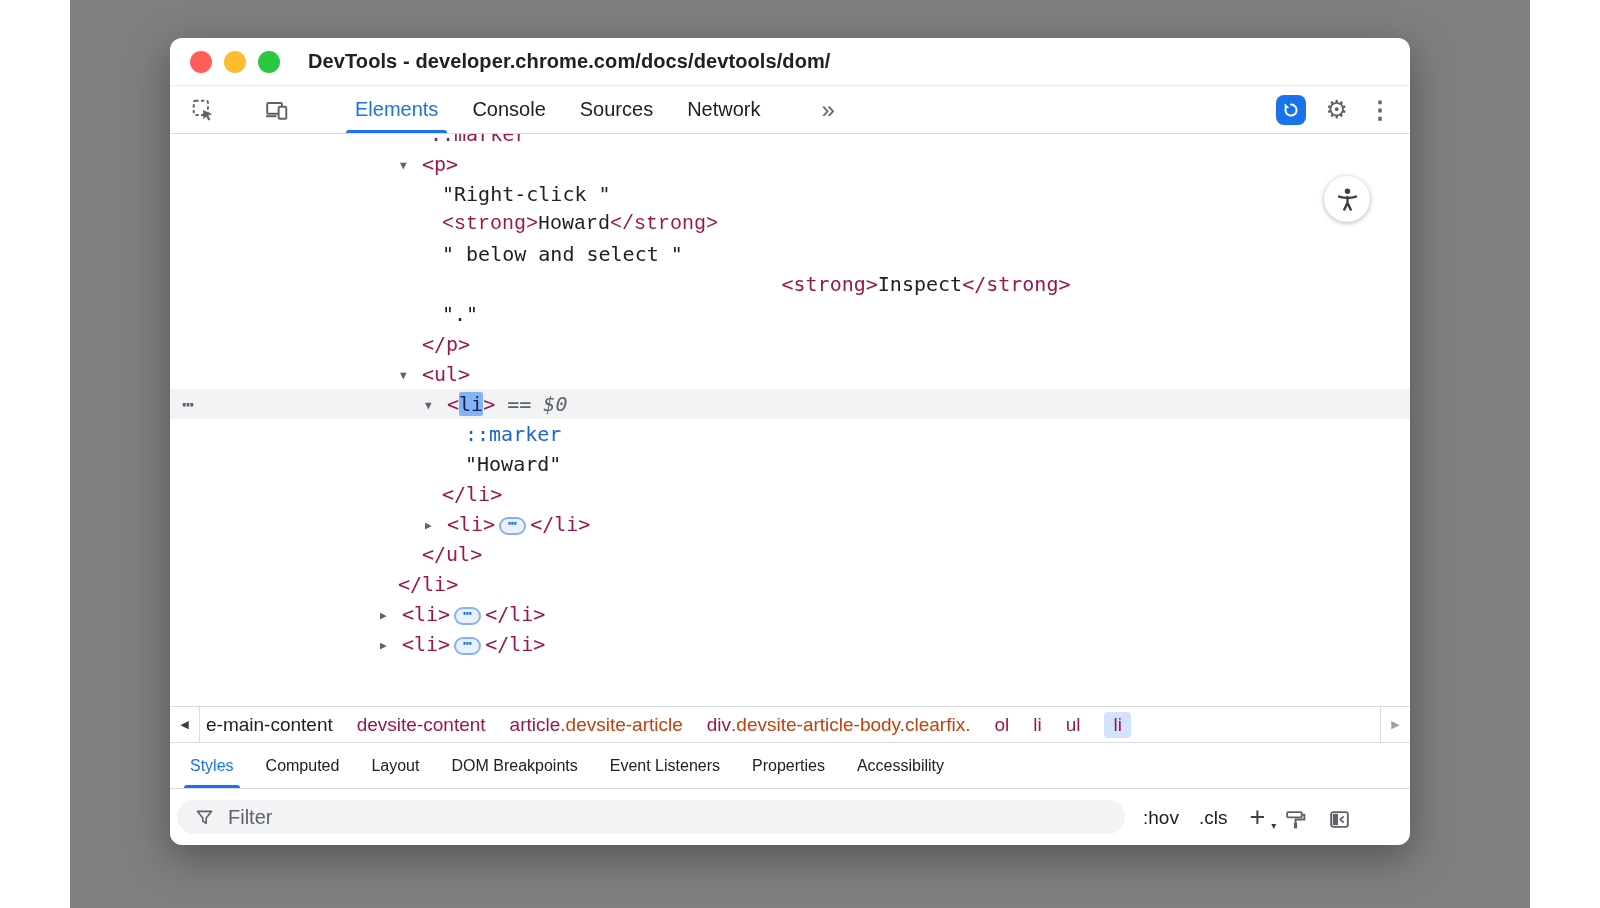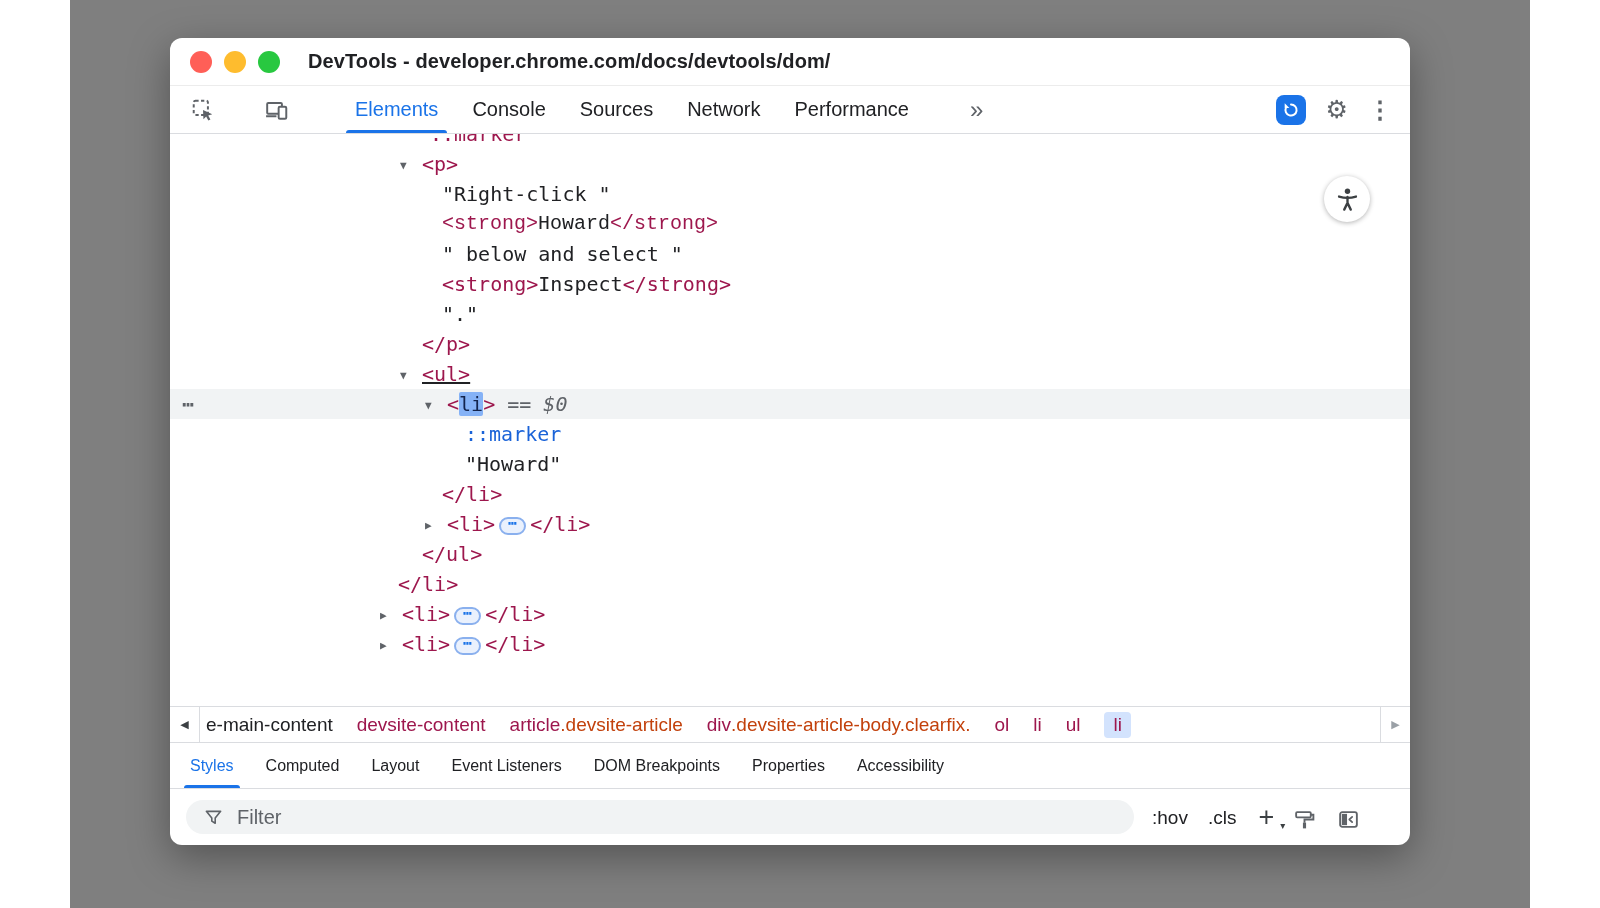--- a/index.html
+++ b/index.html
@@ -61,21 +61,21 @@
   .seg-plain{color:var(--text);}
   .seg-tag{color:var(--tag);}
   .seg-class{color:var(--cls);}
   .crumb.selected{background:#d3e3fd;border-radius:4px;padding:2px 9px;}
   
   .sbtabs{flex:0 0 46px;display:flex;align-items:stretch;border-bottom:1px solid var(--border);padding-left:4px;font-size:16px;}
   .sb-tab{padding:0 16px;display:flex;align-items:center;color:var(--text);position:relative;white-space:nowrap;}
   .sb-tab.active{color:var(--blue);}
   .sb-tab.active::after{content:"";position:absolute;left:10px;right:10px;bottom:0;height:3px;background:var(--blue);border-radius:3px 3px 0 0;}
   
-  .filterrow{flex:0 0 56px;display:flex;align-items:center;padding:0 16px;}
+  .filterrow{flex:0 0 56px;display:flex;align-items:center;padding:0 7px;}
   .filter-input{width:948px;height:34px;background:#f1f3f4;border-radius:17px;display:flex;align-items:center;
                 padding:0 13px;gap:10px;color:var(--muted);font-size:20px;}
   .fr-right{display:flex;align-items:flex-end;margin-left:16px;gap:16px;color:var(--text);font-size:19px;}
   .fr-btn{padding:2px 2px;}
   .plus{font-size:27px;color:#3c4043;line-height:1;position:relative;margin-left:4px;}
   .plus .caret{position:absolute;right:-11px;bottom:0;font-size:10px;color:#3c4043;}
   .fr-icon{display:flex;align-items:center;justify-content:center;width:28px;}
 </style>
 </head>
 <body>
@@ -104,21 +104,20 @@
           <rect x="2" y="4.5" width="13.5" height="10" rx="1" fill="none" stroke="#5f6368" stroke-width="1.8"></rect>
           <path d="M1 16.8 H10.5" stroke="#5f6368" stroke-width="1.8"></path>
           <rect x="12.5" y="8" width="7" height="11" rx="1.2" fill="#fff" stroke="#5f6368" stroke-width="1.8"></rect>
         </svg>
       </span>
       <div class="tabs">
           <div class="tab active">Elements</div>
           <div class="tab">Console</div>
           <div class="tab">Sources</div>
           <div class="tab">Network</div>
-          <div class="tab">Performance</div>
         </div>
       <span class="chev">»</span>
       <span class="tb-spacer"></span>
       <div class="tb-right">
         <span class="sync">
           <svg width="18" height="18" viewBox="0 0 20 20">
             <path d="M10 3.8 a6.2 6.2 0 1 1 -5.6 3.6" fill="none" stroke="#fff" stroke-width="2.2" stroke-linecap="round"></path>
             <path d="M3 2.5 v5.2 h5.2 Z" fill="#fff"></path>
           </svg>
         </span>
@@ -127,24 +126,24 @@
       </div>
     </div>
 
     <div class="pane">
       <div class="tree">
           <div class="line" style="padding-left: 260px;"><span class="tok-tag">::marker</span></div>
           <div class="line" style="padding-left: 252px;"><span class="arrow">▼</span><span class="tok-tag">&lt;p&gt;</span></div>
           <div class="line" style="padding-left: 272px;"><span class="tok-text">"Right-click "</span></div>
           <div class="line" style="padding-left: 272px; font-family: Liberation Mono, monospace;"><span class="tok-tag">&lt;strong&gt;</span><span class="tok-text">Howard</span><span class="tok-tag">&lt;/strong&gt;</span></div>
           <div class="line" style="padding-left: 272px;"><span class="tok-text">" below and select "</span></div>
-          <div class="line" style="padding-left: 272px;"><span class="tok-tag">&lt;strong&gt;</span><span class="tok-text">Inspect</span><span class="tok-tag">&lt;/strong&gt;</span></div>
+          <div class="line" style="padding-left: 272px; text-align: center;"><span class="tok-tag">&lt;strong&gt;</span><span class="tok-text">Inspect</span><span class="tok-tag">&lt;/strong&gt;</span></div>
           <div class="line" style="padding-left: 272px;"><span class="tok-text">"."</span></div>
           <div class="line" style="padding-left: 252px;"><span class="tok-tag">&lt;/p&gt;</span></div>
-          <div class="line" style="padding-left: 252px; text-decoration: underline;"><span class="arrow">▼</span><span class="tok-tag">&lt;ul&gt;</span></div>
+          <div class="line" style="padding-left: 252px;"><span class="arrow">▼</span><span class="tok-tag">&lt;ul&gt;</span></div>
           <div class="line selected" style="padding-left: 277px;"><span class="more-dots">⋯</span><span class="arrow">▼</span><span class="tok-tag">&lt;</span><span class="selhl">li</span><span class="tok-tag">&gt;</span><span class="tok-op"> == </span><span class="tok-dollar">$0</span></div>
           <div class="line" style="padding-left: 295px;"><span class="tok-pseudo">::marker</span></div>
           <div class="line" style="padding-left: 295px;"><span class="tok-text">"Howard"</span></div>
           <div class="line" style="padding-left: 272px;"><span class="tok-tag">&lt;/li&gt;</span></div>
           <div class="line" style="padding-left: 277px;"><span class="arrow">▶</span><span class="tok-tag">&lt;li&gt;</span><span class="pill">⋯</span><span class="tok-tag">&lt;/li&gt;</span></div>
           <div class="line" style="padding-left: 252px;"><span class="tok-tag">&lt;/ul&gt;</span></div>
           <div class="line" style="padding-left: 228px;"><span class="tok-tag">&lt;/li&gt;</span></div>
           <div class="line" style="padding-left: 232px;"><span class="arrow">▶</span><span class="tok-tag">&lt;li&gt;</span><span class="pill">⋯</span><span class="tok-tag">&lt;/li&gt;</span></div>
           <div class="line" style="padding-left: 232px;"><span class="arrow">▶</span><span class="tok-tag">&lt;li&gt;</span><span class="pill">⋯</span><span class="tok-tag">&lt;/li&gt;</span></div>
         </div>
@@ -187,22 +186,22 @@
             <span class="seg-tag">li</span>
           </span>
         </div>
       <span class="crumb-nav right">▶</span>
     </div>
 
     <div class="sbtabs">
         <div class="sb-tab active">Styles</div>
         <div class="sb-tab">Computed</div>
         <div class="sb-tab">Layout</div>
+        <div class="sb-tab">DOM Breakpoints</div>
         <div class="sb-tab">Event Listeners</div>
-        <div class="sb-tab">DOM Breakpoints</div>
         <div class="sb-tab">Properties</div>
         <div class="sb-tab">Accessibility</div>
       </div>
 
     <div class="filterrow">
       <div class="filter-input">
         <span class="fr-icon">
           <svg width="19" height="19" viewBox="0 0 20 20">
             <path d="M2.5 3.5 H17.5 L11.8 10.5 V16 L8.2 13.8 V10.5 Z" fill="none" stroke="#5f6368" stroke-width="1.7" stroke-linejoin="round"></path>
           </svg>

